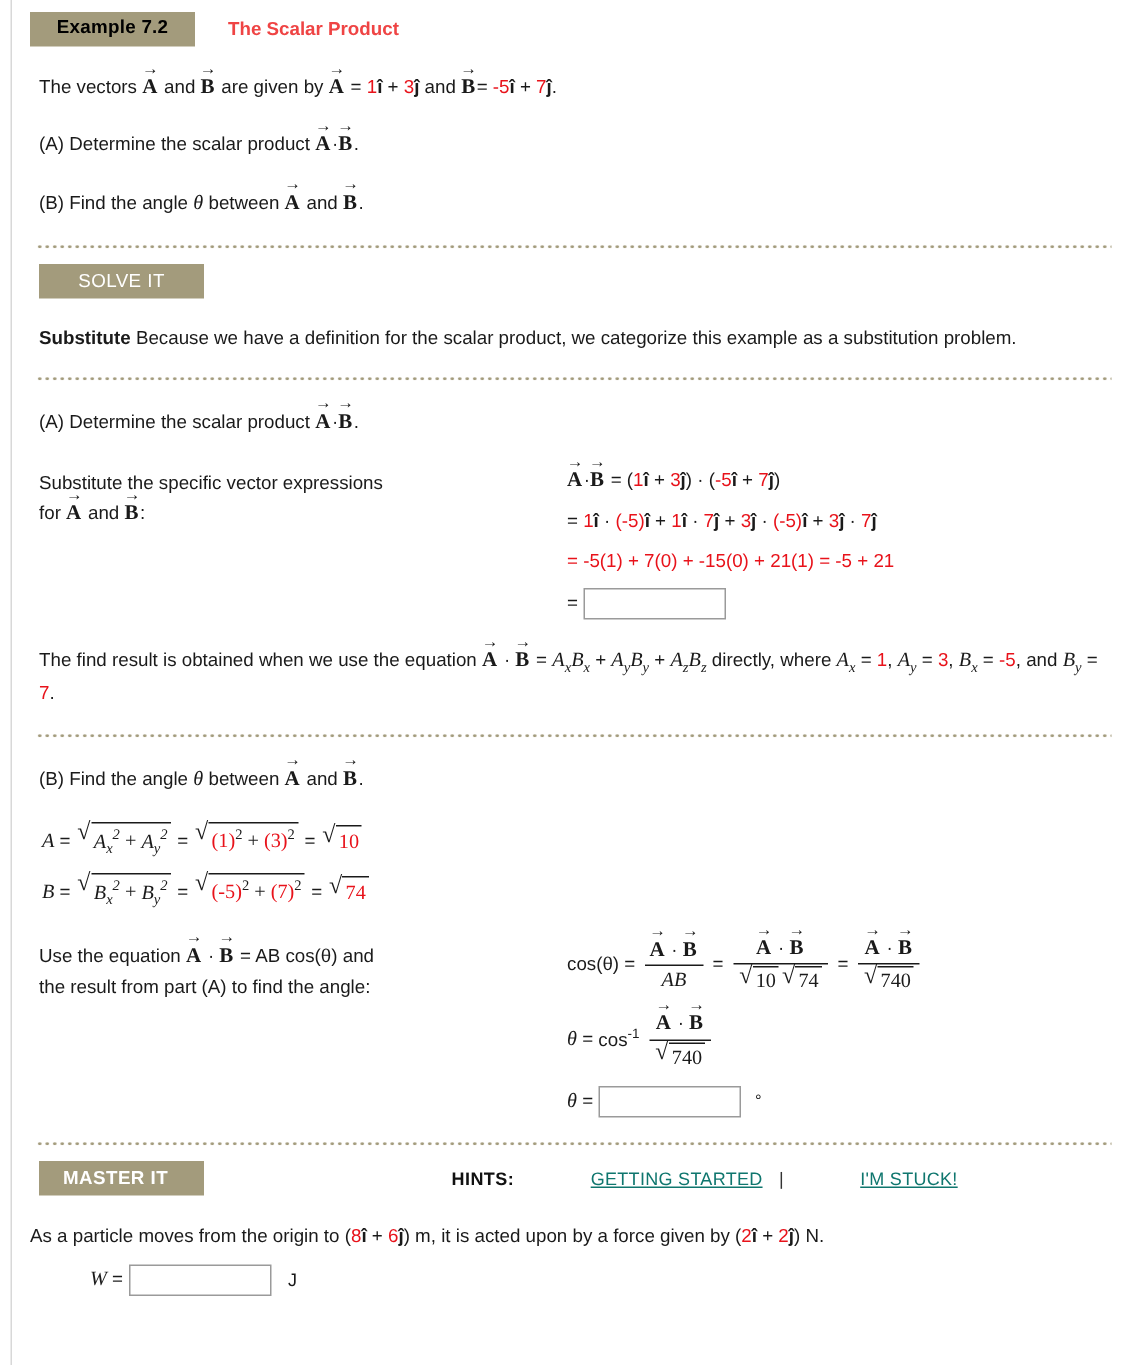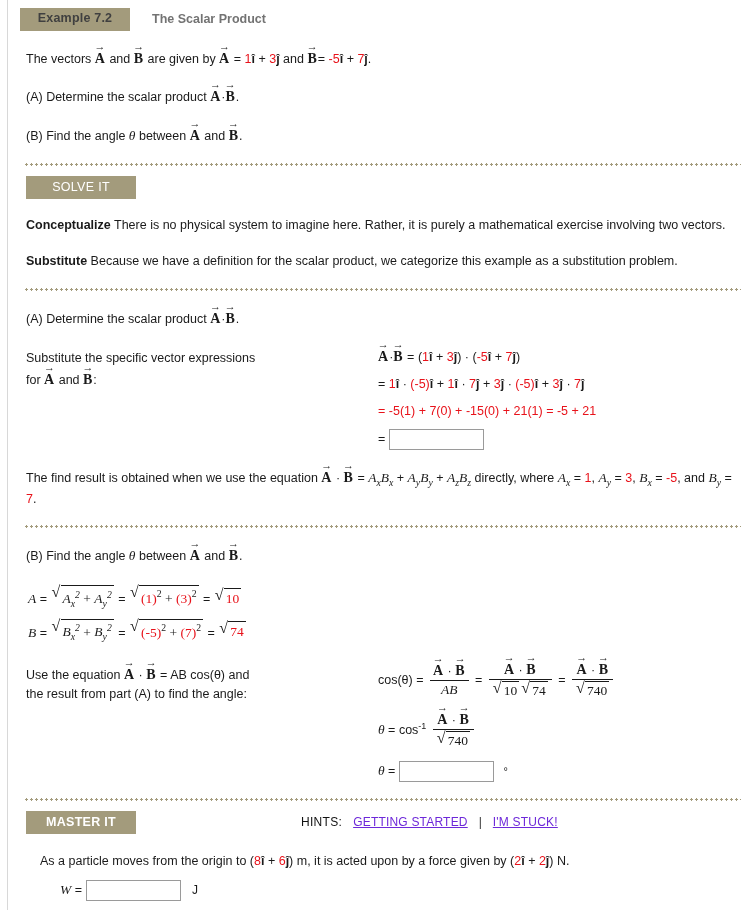--- a/index.html
+++ b/index.html
@@ -30,31 +30,31 @@
 
   
   .ex-header {
     display: flex;
     align-items: center;
     padding-top: 8px;
     gap: 22px;
   }
   .badge {
     background: #a39b7c;
-    color: #404040;
+    color: #000000;
     font-weight: bold;
     font-size: 12.5px;
     letter-spacing: .2px;
     padding: 4px 0 5px 0;
     width: 110px;
     text-align: center;
     line-height: 1.1;
   }
   .ex-title {
-    color: #737373;
+    color: #ef4444;
     font-weight: bold;
     font-size: 12.5px;
   }
 
   
   .para {
     margin: 17px 0 0 6px;
     line-height: 1.55;
   }
   .lead { font-weight: bold; }
@@ -184,41 +184,42 @@
   .master-row {
     display: flex;
     align-items: center;
     margin: 10px 0 0 6px;
   }
   .masterit {
     background: #a39b7c;
     color: #ffffff;
     font-weight: bold;
     font-size: 12.5px;
-    padding: 4px 0 5px 0;
+    padding: 4px 0 5px 16px;
     width: 110px;
-    text-align: center;
+    text-align: left;
     letter-spacing: .3px;
   }
   .hints {
     margin-left: 165px;
     display: flex;
     align-items: center;
     gap: 11px;
     font-size: 12px;
   }
-  .hints .hlabel { font-weight: normal; color: #111; letter-spacing: .3px; }
+  .hints .hlabel { font-weight: bold; color: #111; letter-spacing: .3px; }
   .hints a {
-    color: #6d28d9;
+    color: #0f766e;
     text-decoration: underline;
     font-weight: normal;
     letter-spacing: .2px;
+    margin-left: 40px;
   }
   .hints .sep { color: #333; }
-  .mi-body { margin: 17px 0 0 20px; line-height: 1.6; }
+  .mi-body { margin: 17px 0 0 0; line-height: 1.6; }
   .mi-answer { margin: 9px 0 0 40px; }
   .mi-answer .unit { margin-left: 8px; font-size: 12px; }
 </style>
 </head>
 <body>
 
 <div class="page-rule"></div>
 
 <div class="page">
 
@@ -243,24 +244,20 @@
     <span class="vec">A</span> and
     <span class="vec">B</span>.
   </div>
 
   <div class="dotline"></div>
 
   <div class="solveit-row">
     <span class="solveit">SOLVE IT</span>
   </div>
 
-  <div class="para">
-    <span class="lead">Conceptualize</span>
-    <span>There is no physical system to imagine here. Rather, it is purely a mathematical exercise involving two vectors.</span>
-  </div>
 
   <div class="para">
     <span class="lead">Substitute</span>
     <span>Because we have a definition for the scalar product, we categorize this example as a substitution problem.</span>
   </div>
 
   <div class="dotline"></div>
 
   <div class="para">
     <span>(A) Determine the scalar product</span>

